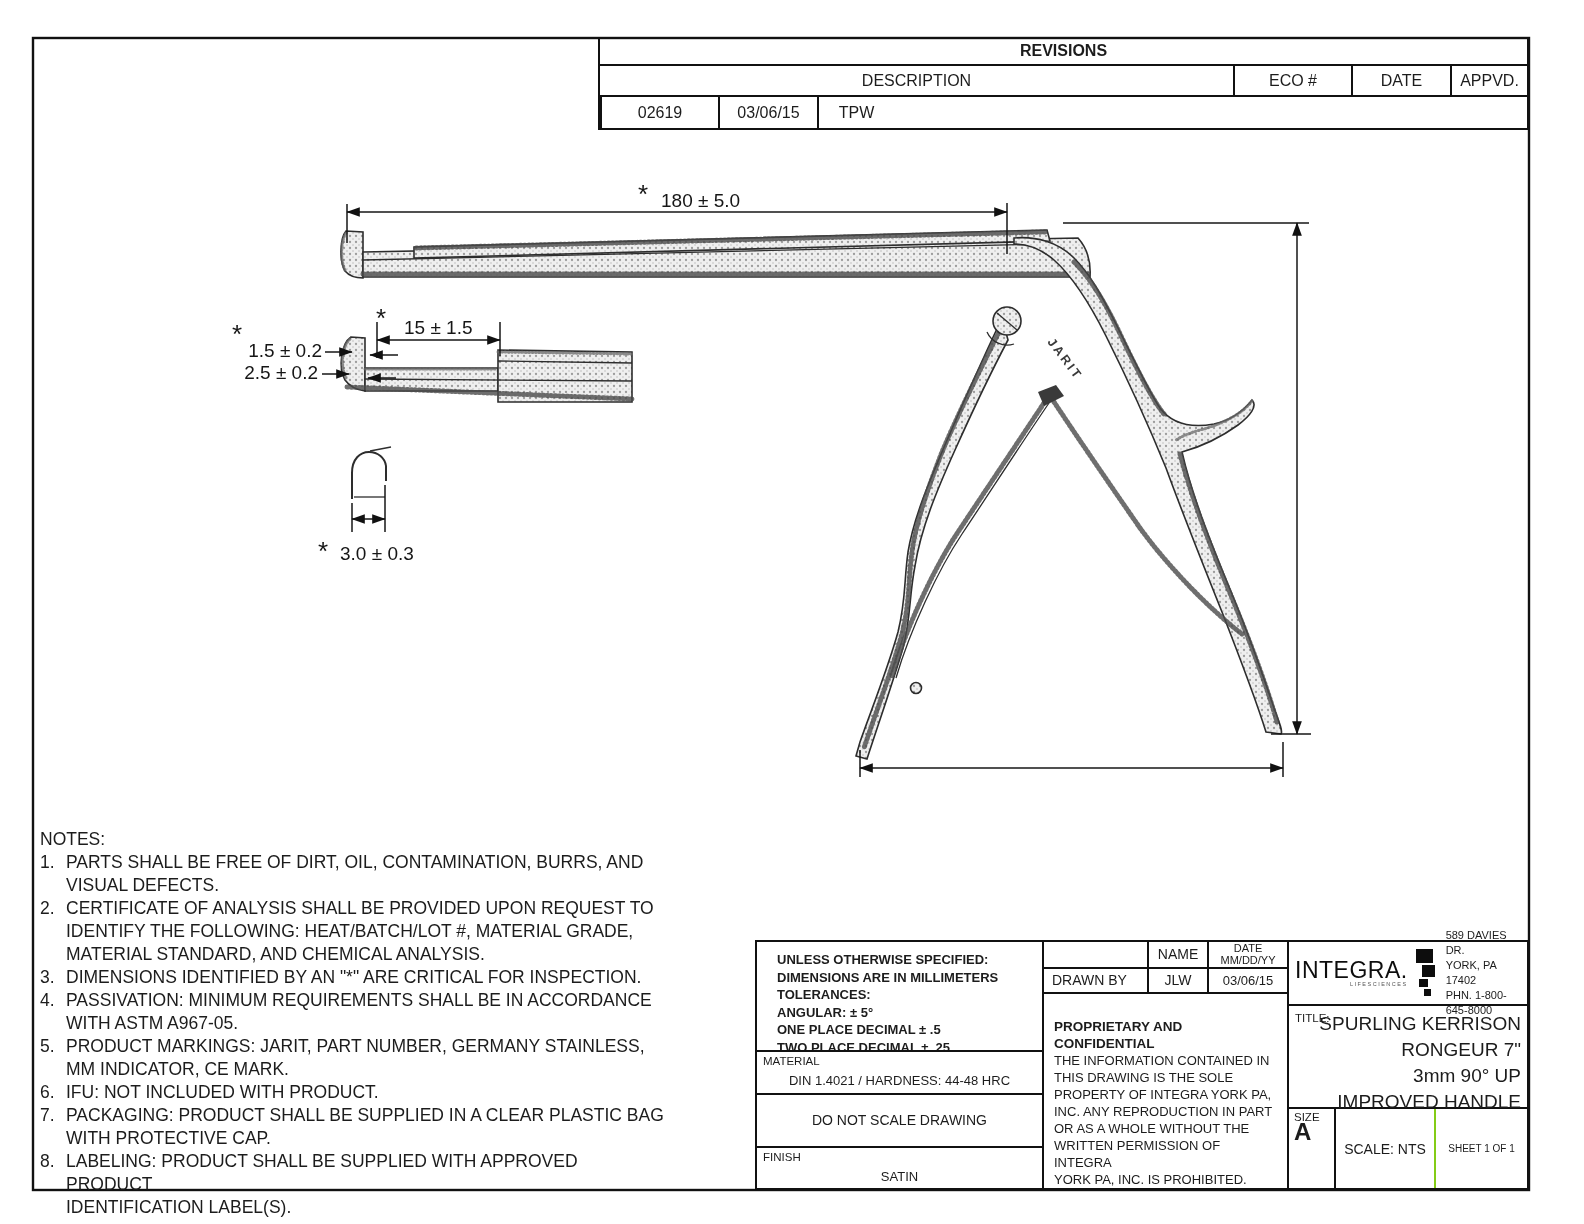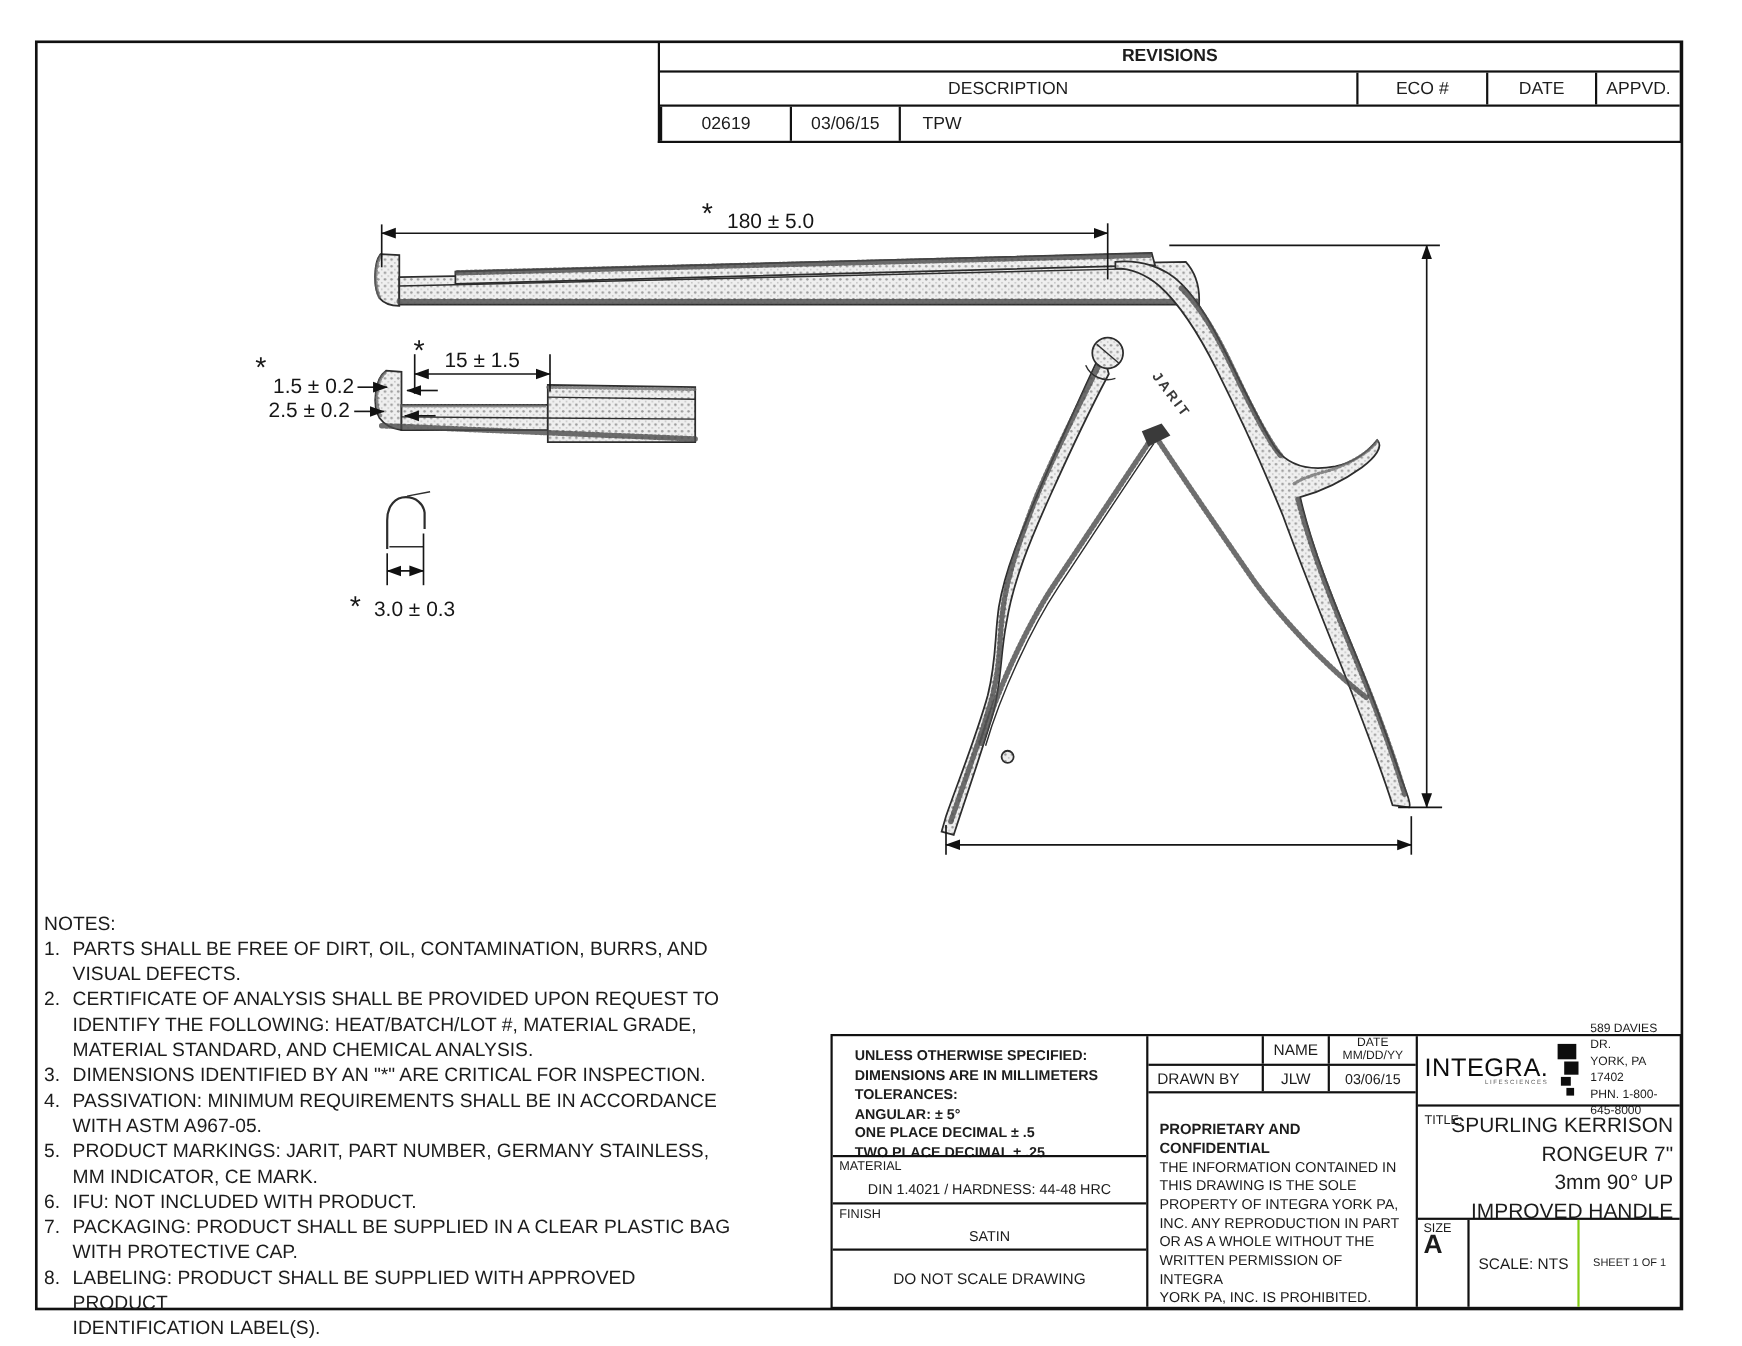--- a/index.html
+++ b/index.html
@@ -259,26 +259,26 @@
         <div>DIMENSIONS ARE IN MILLIMETERS</div>
         <div>TOLERANCES:</div>
         <div>ANGULAR: ± 5°</div>
         <div>ONE PLACE DECIMAL ± .5</div>
         <div>TWO PLACE DECIMAL ± .25</div>
       </div>
       <div class="cell mat">
         <div class="lblsm">MATERIAL</div>
         <div class="cellcenter">DIN 1.4021 / HARDNESS: 44-48 HRC</div>
       </div>
+      <div class="cell dns">
+        <span>DO NOT SCALE DRAWING</span>
+      </div>
       <div class="cell fin">
         <div class="lblsm">FINISH</div>
         <div class="cellcenter">SATIN</div>
-      </div>
-      <div class="cell dns">
-        <span>DO NOT SCALE DRAWING</span>
       </div>
     </div>
 
     <div class="col colM">
       <div class="apprrow">
         <div class="ap1"></div>
         <div class="ap2">NAME</div>
         <div class="ap3">
           <span class="preline">DATE
 MM/DD/YY</span>

